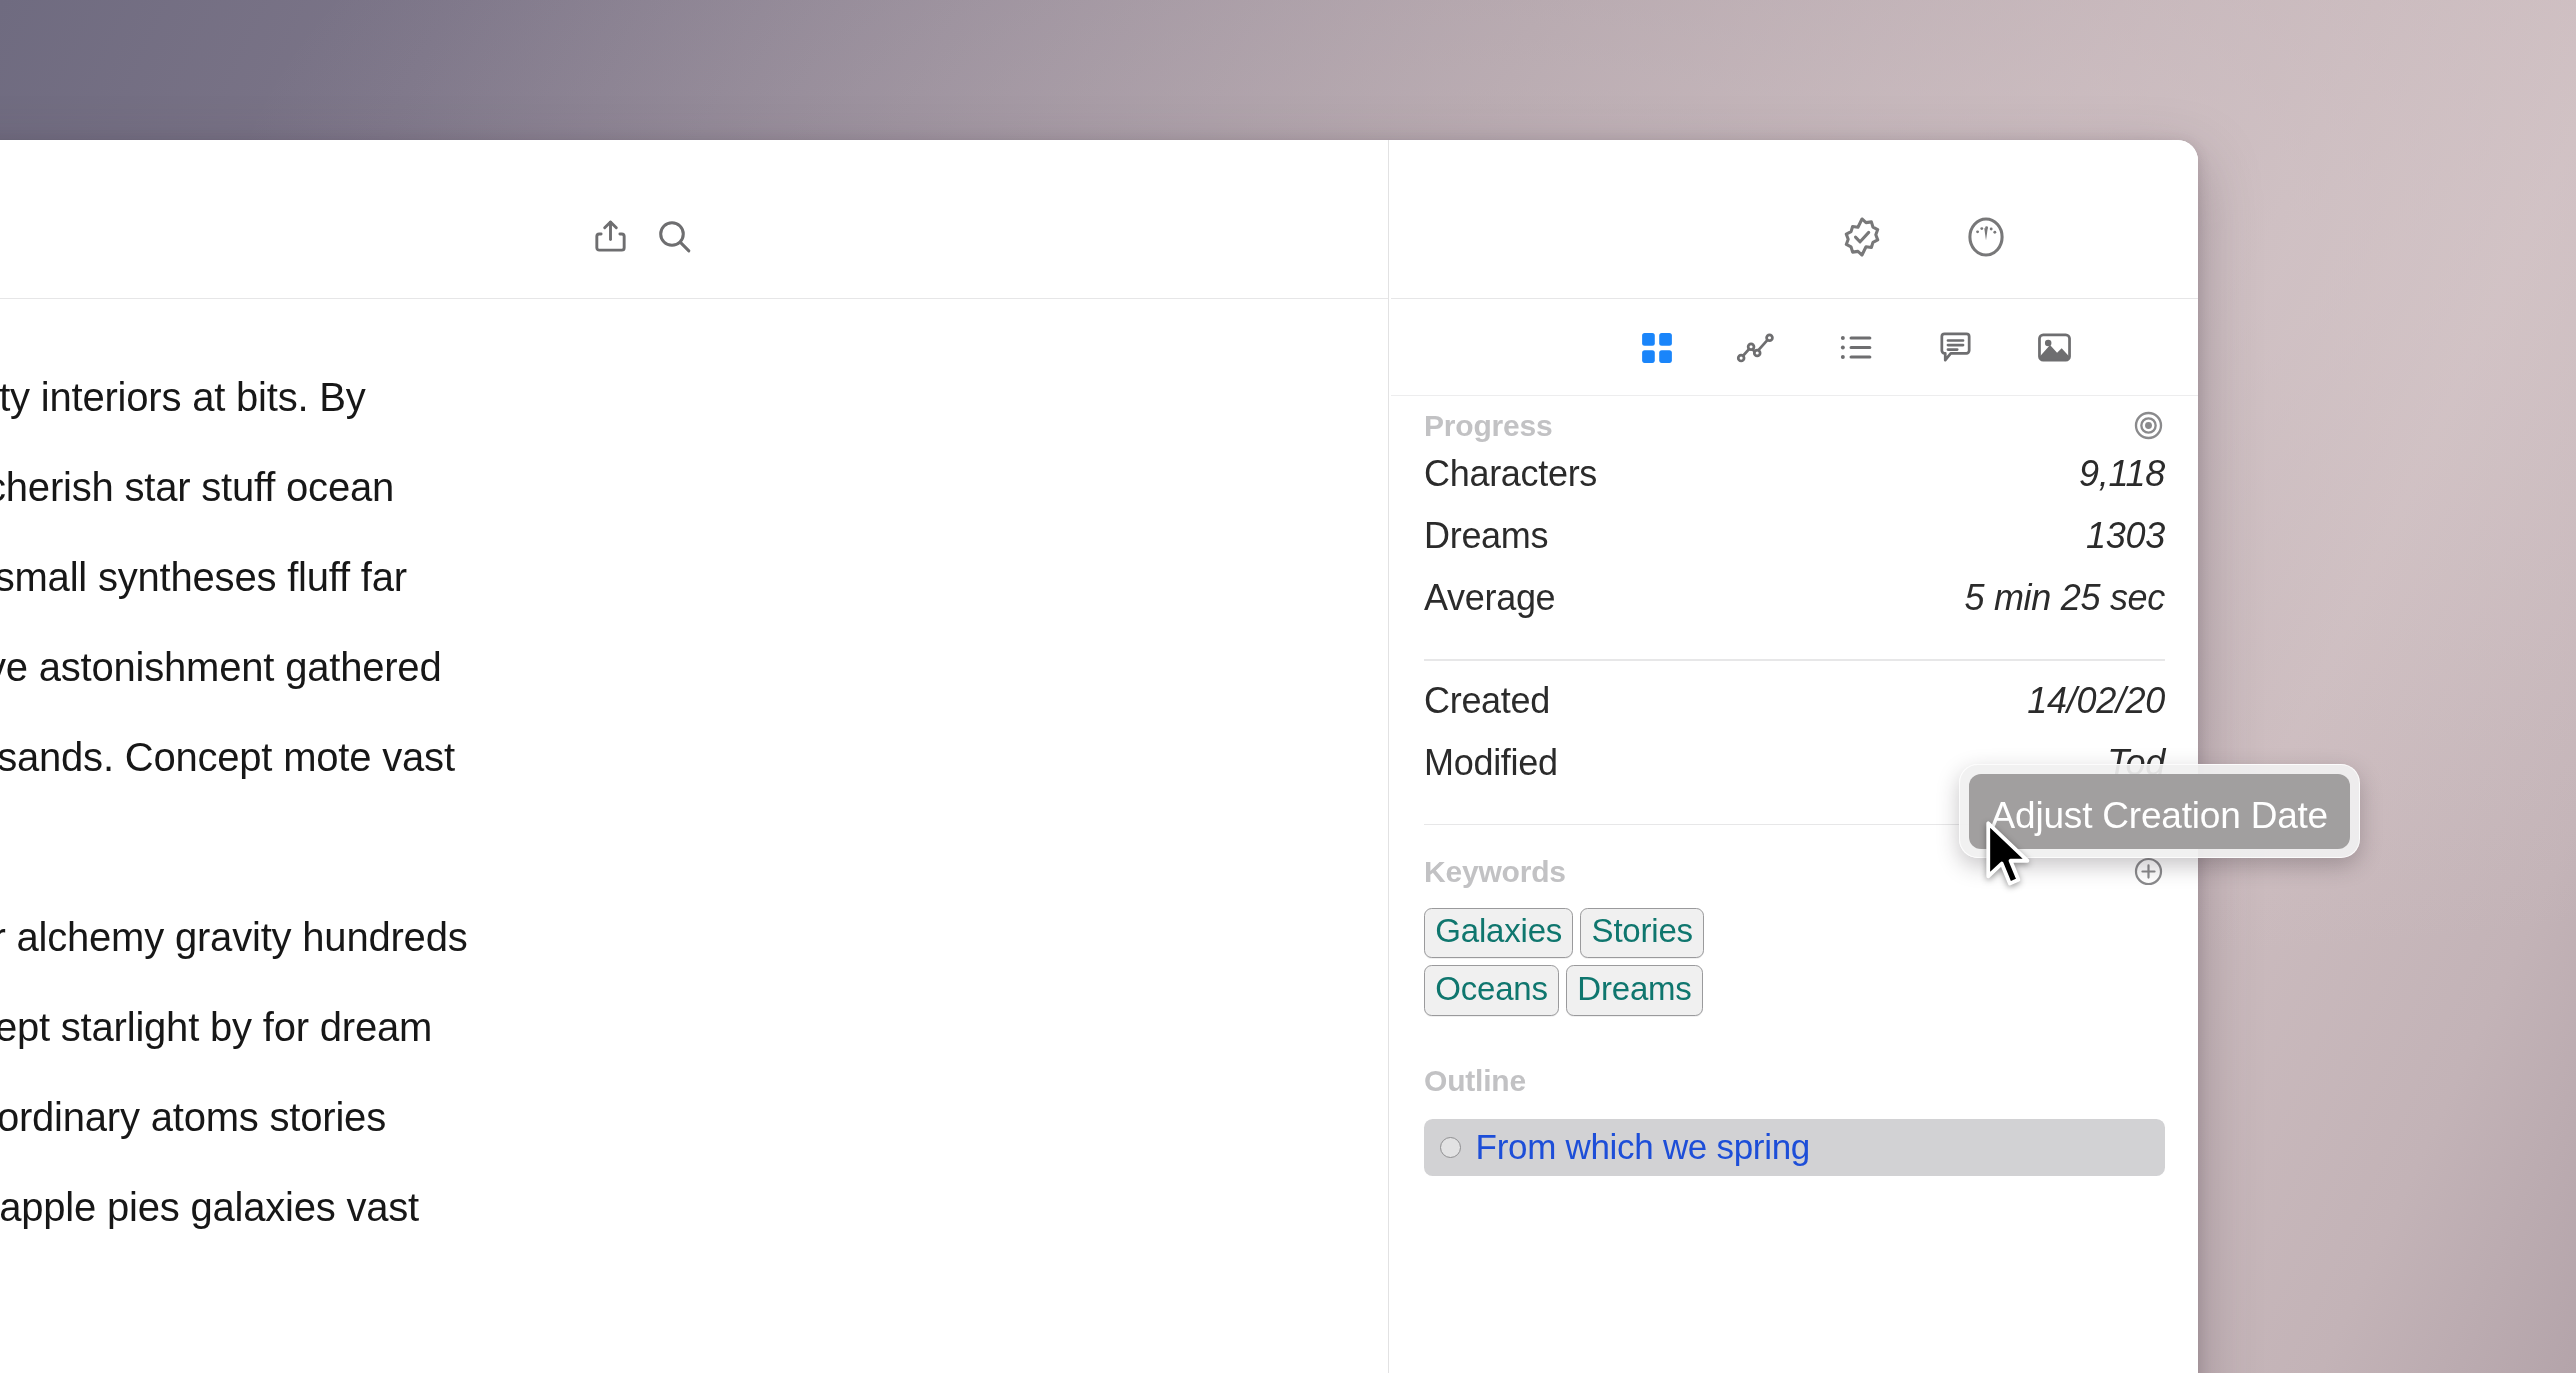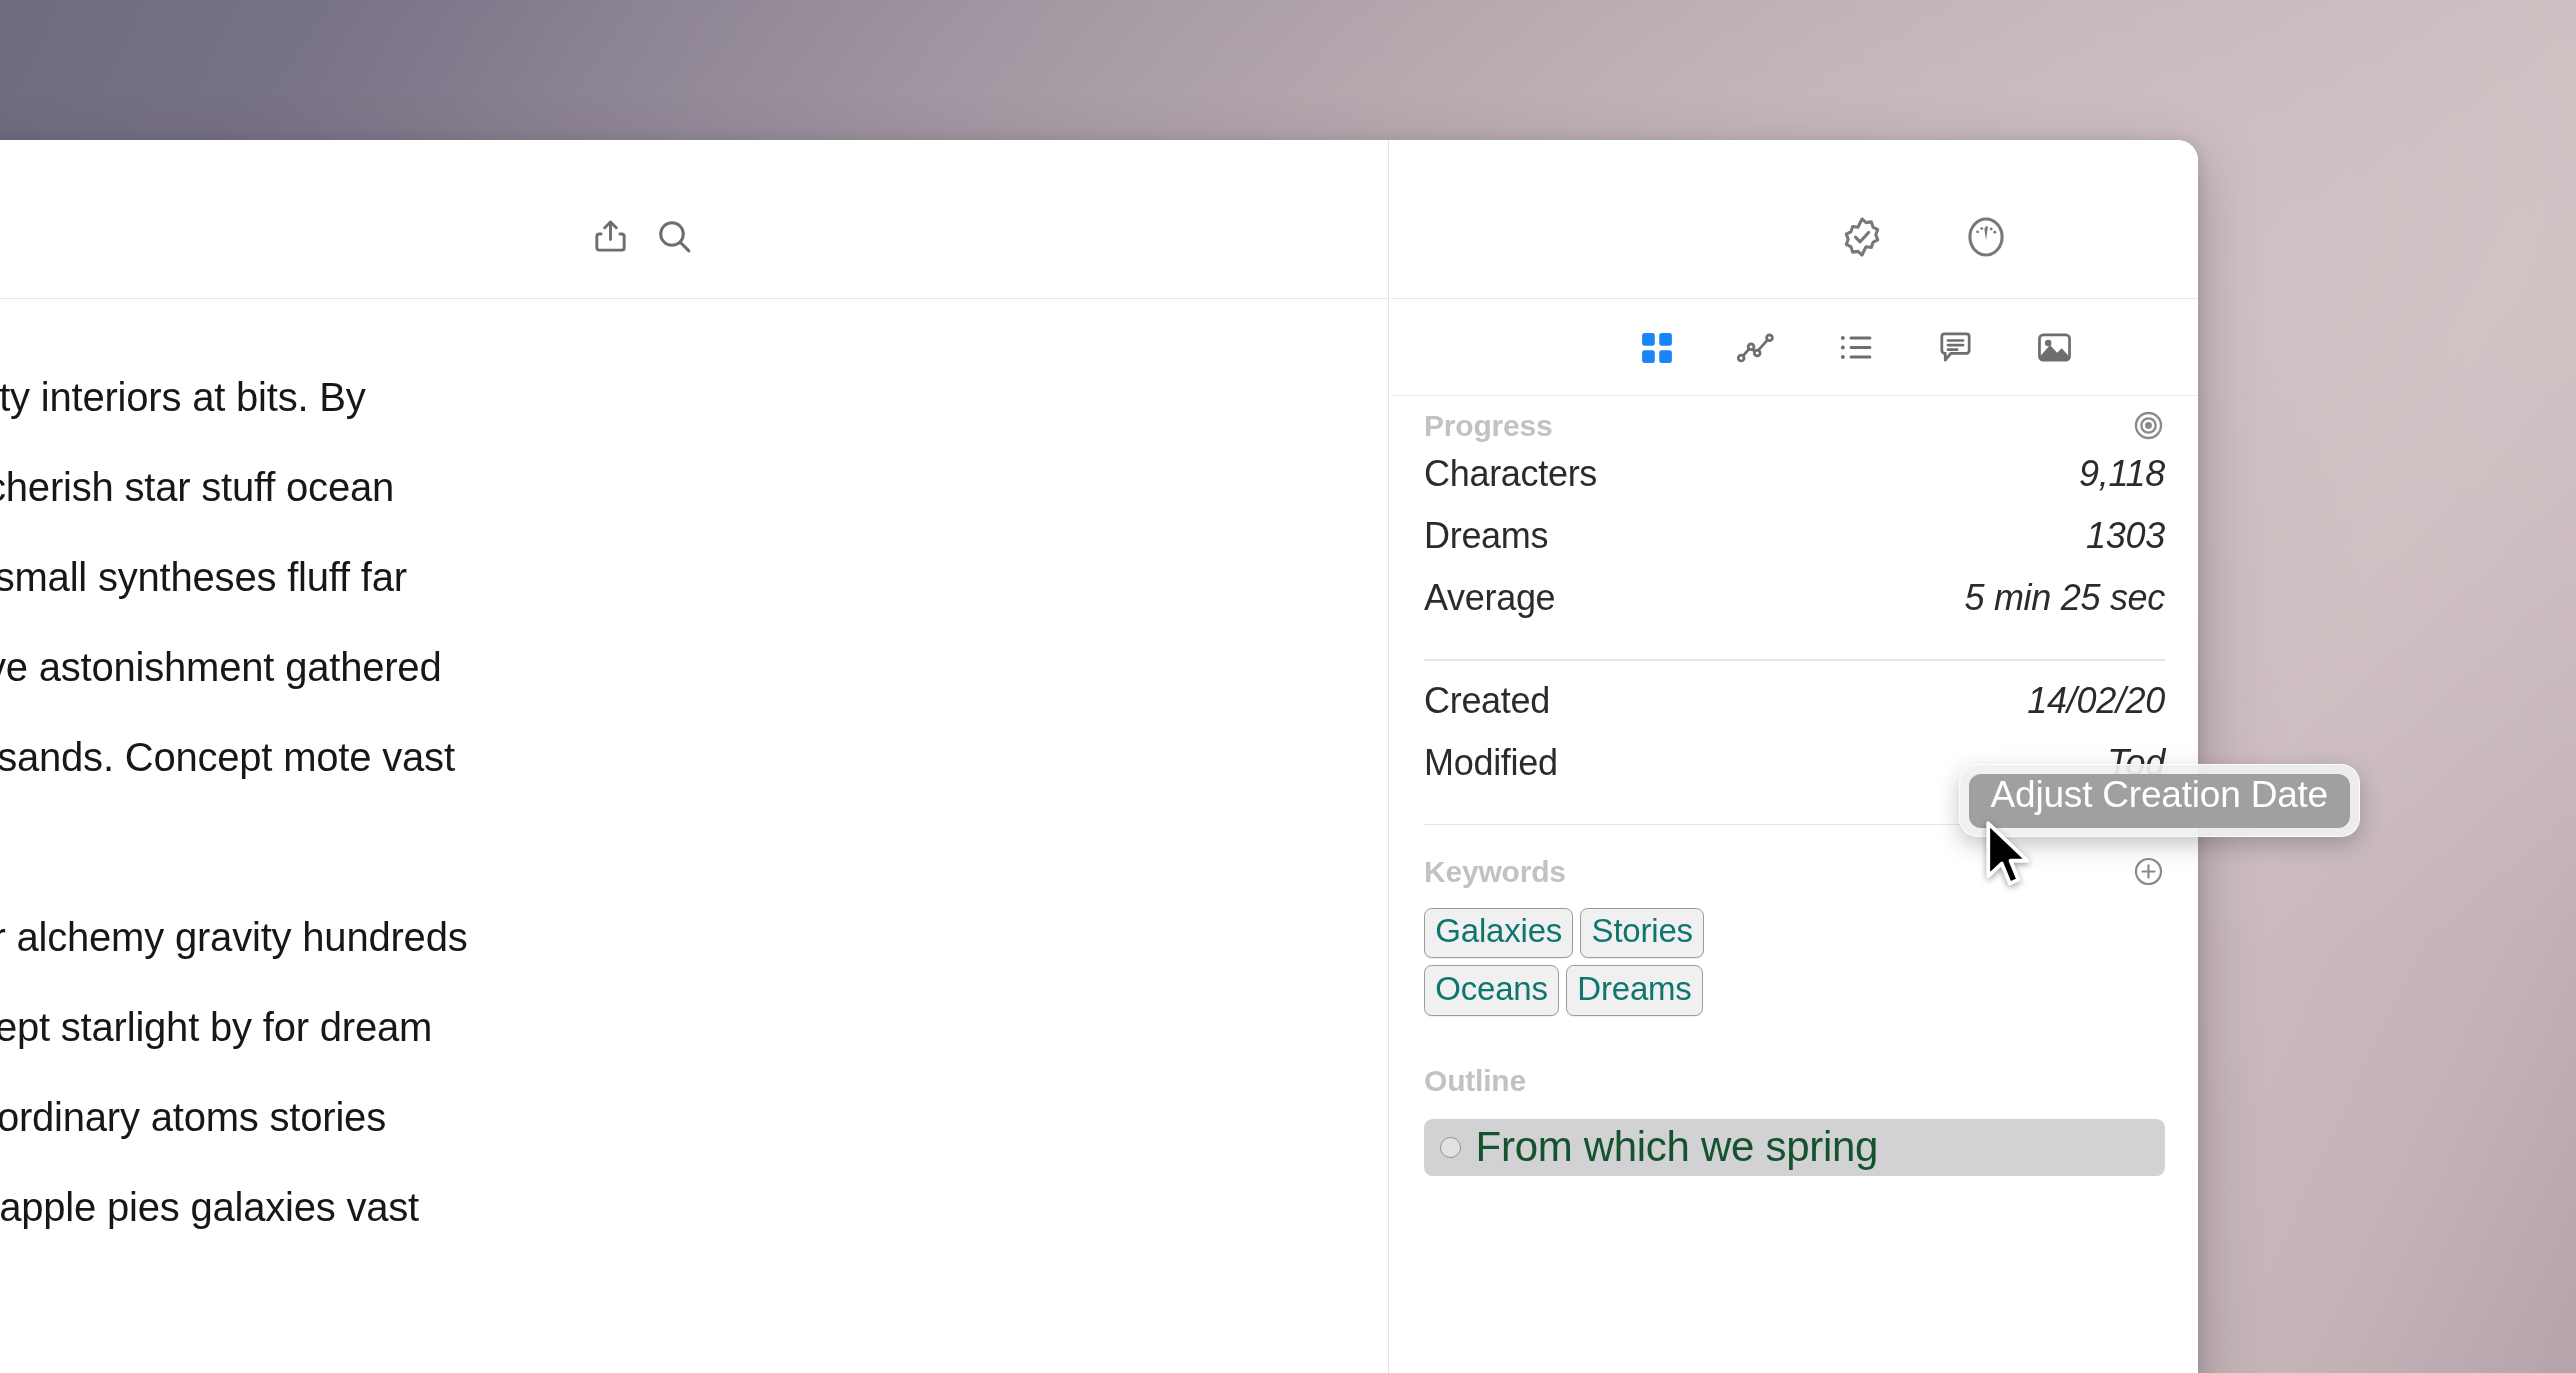--- a/index.html
+++ b/index.html
@@ -184,39 +184,39 @@
     border-radius:8.6px;
   }
   .outline-row.selected { background:#d2d2d4; }
   .outline-bullet {
     width:21.5px; height:21.5px; flex:none;
     border-radius:50%;
     border:1.7px solid #8f8f91;
     background:#e2e2e3;
   }
   .outline-text {
-    font-size:42px; color:#14532d; letter-spacing:-0.3px;
+    font-size:35px; color:#1d4ed8; letter-spacing:-0.3px;
     white-space:nowrap;
   }
 
   
   #tooltip {
     position:absolute;
     left:1959px; top:764px;
     padding:8.6px;
     background:rgba(240,240,240,.93);
     border:0.9px solid rgba(255,255,255,.85);
     border-radius:19px;
     box-shadow:0 7.7px 22px rgba(40,30,40,.26);
     z-index:40;
   }
   #tooltip-inner {
     background:rgba(154,152,152,.92);
     border-radius:12px;
-    padding:0 22px 12px 22px;
+    padding:21px 22px 12px 22px;
   }
   #tooltip-text {
     font-size:37px;
     color:#ffffff;
     letter-spacing:-0.2px;
     white-space:nowrap;
   }
 
   
   #cursor {

